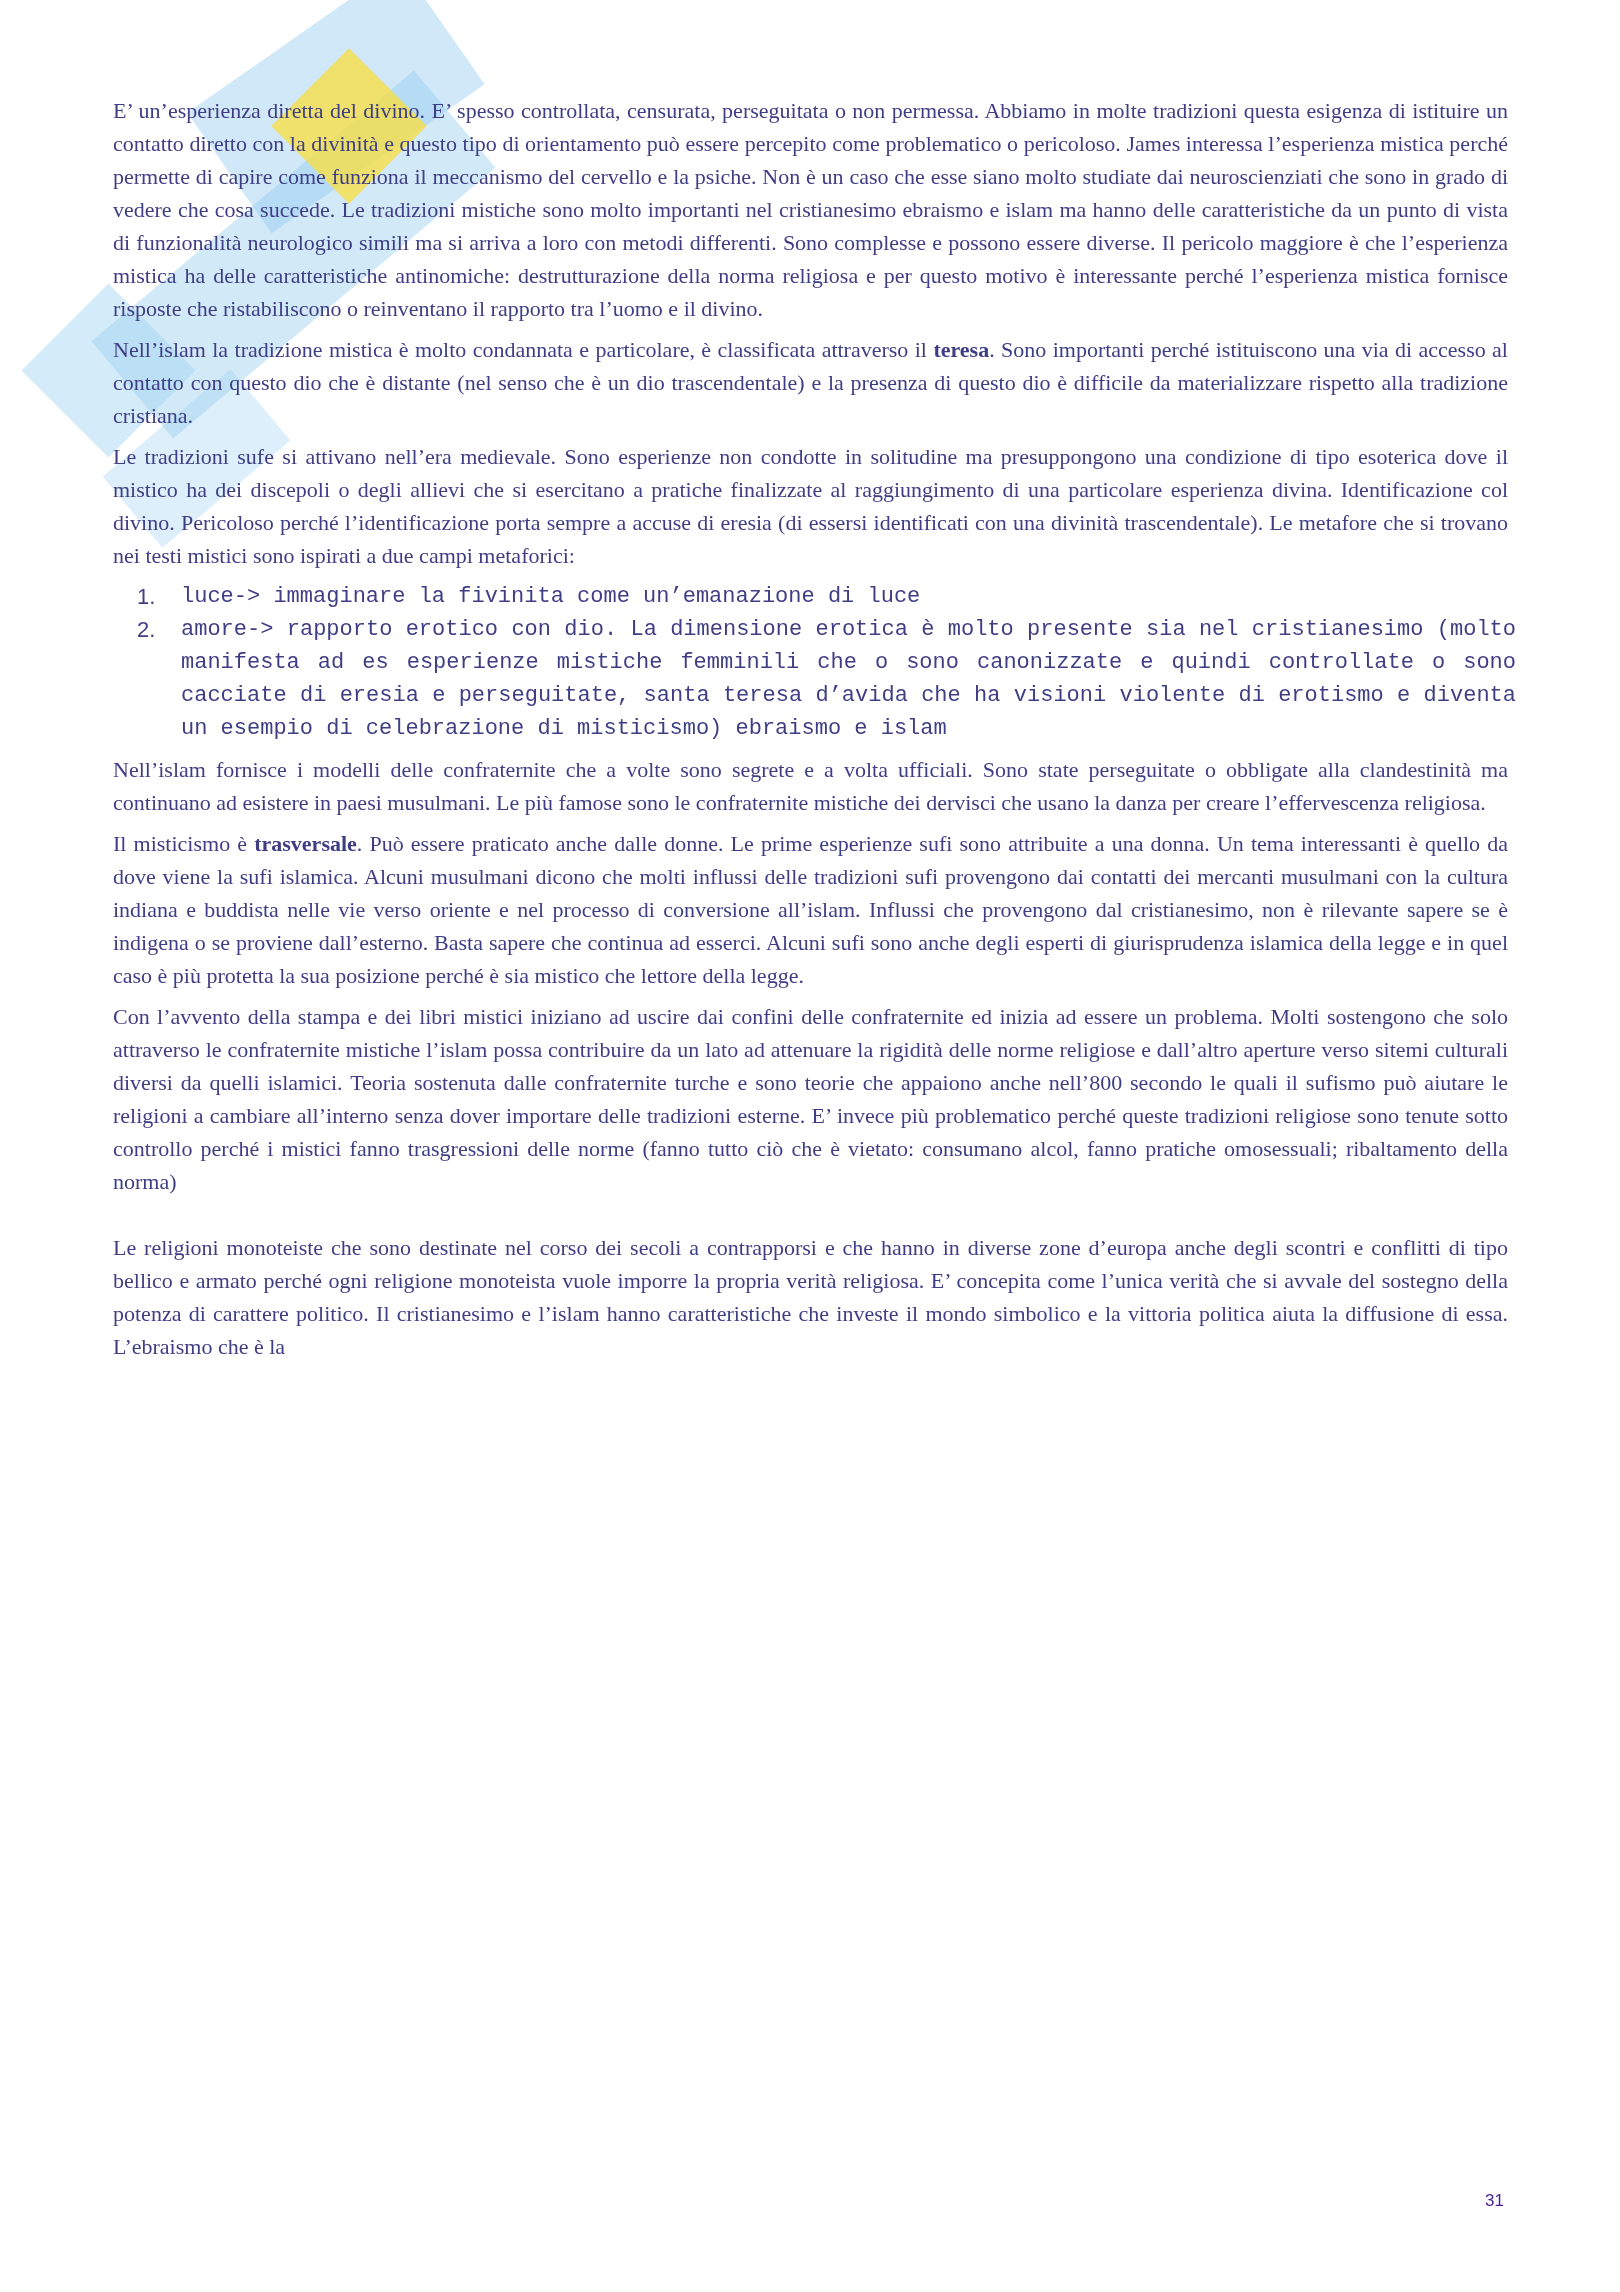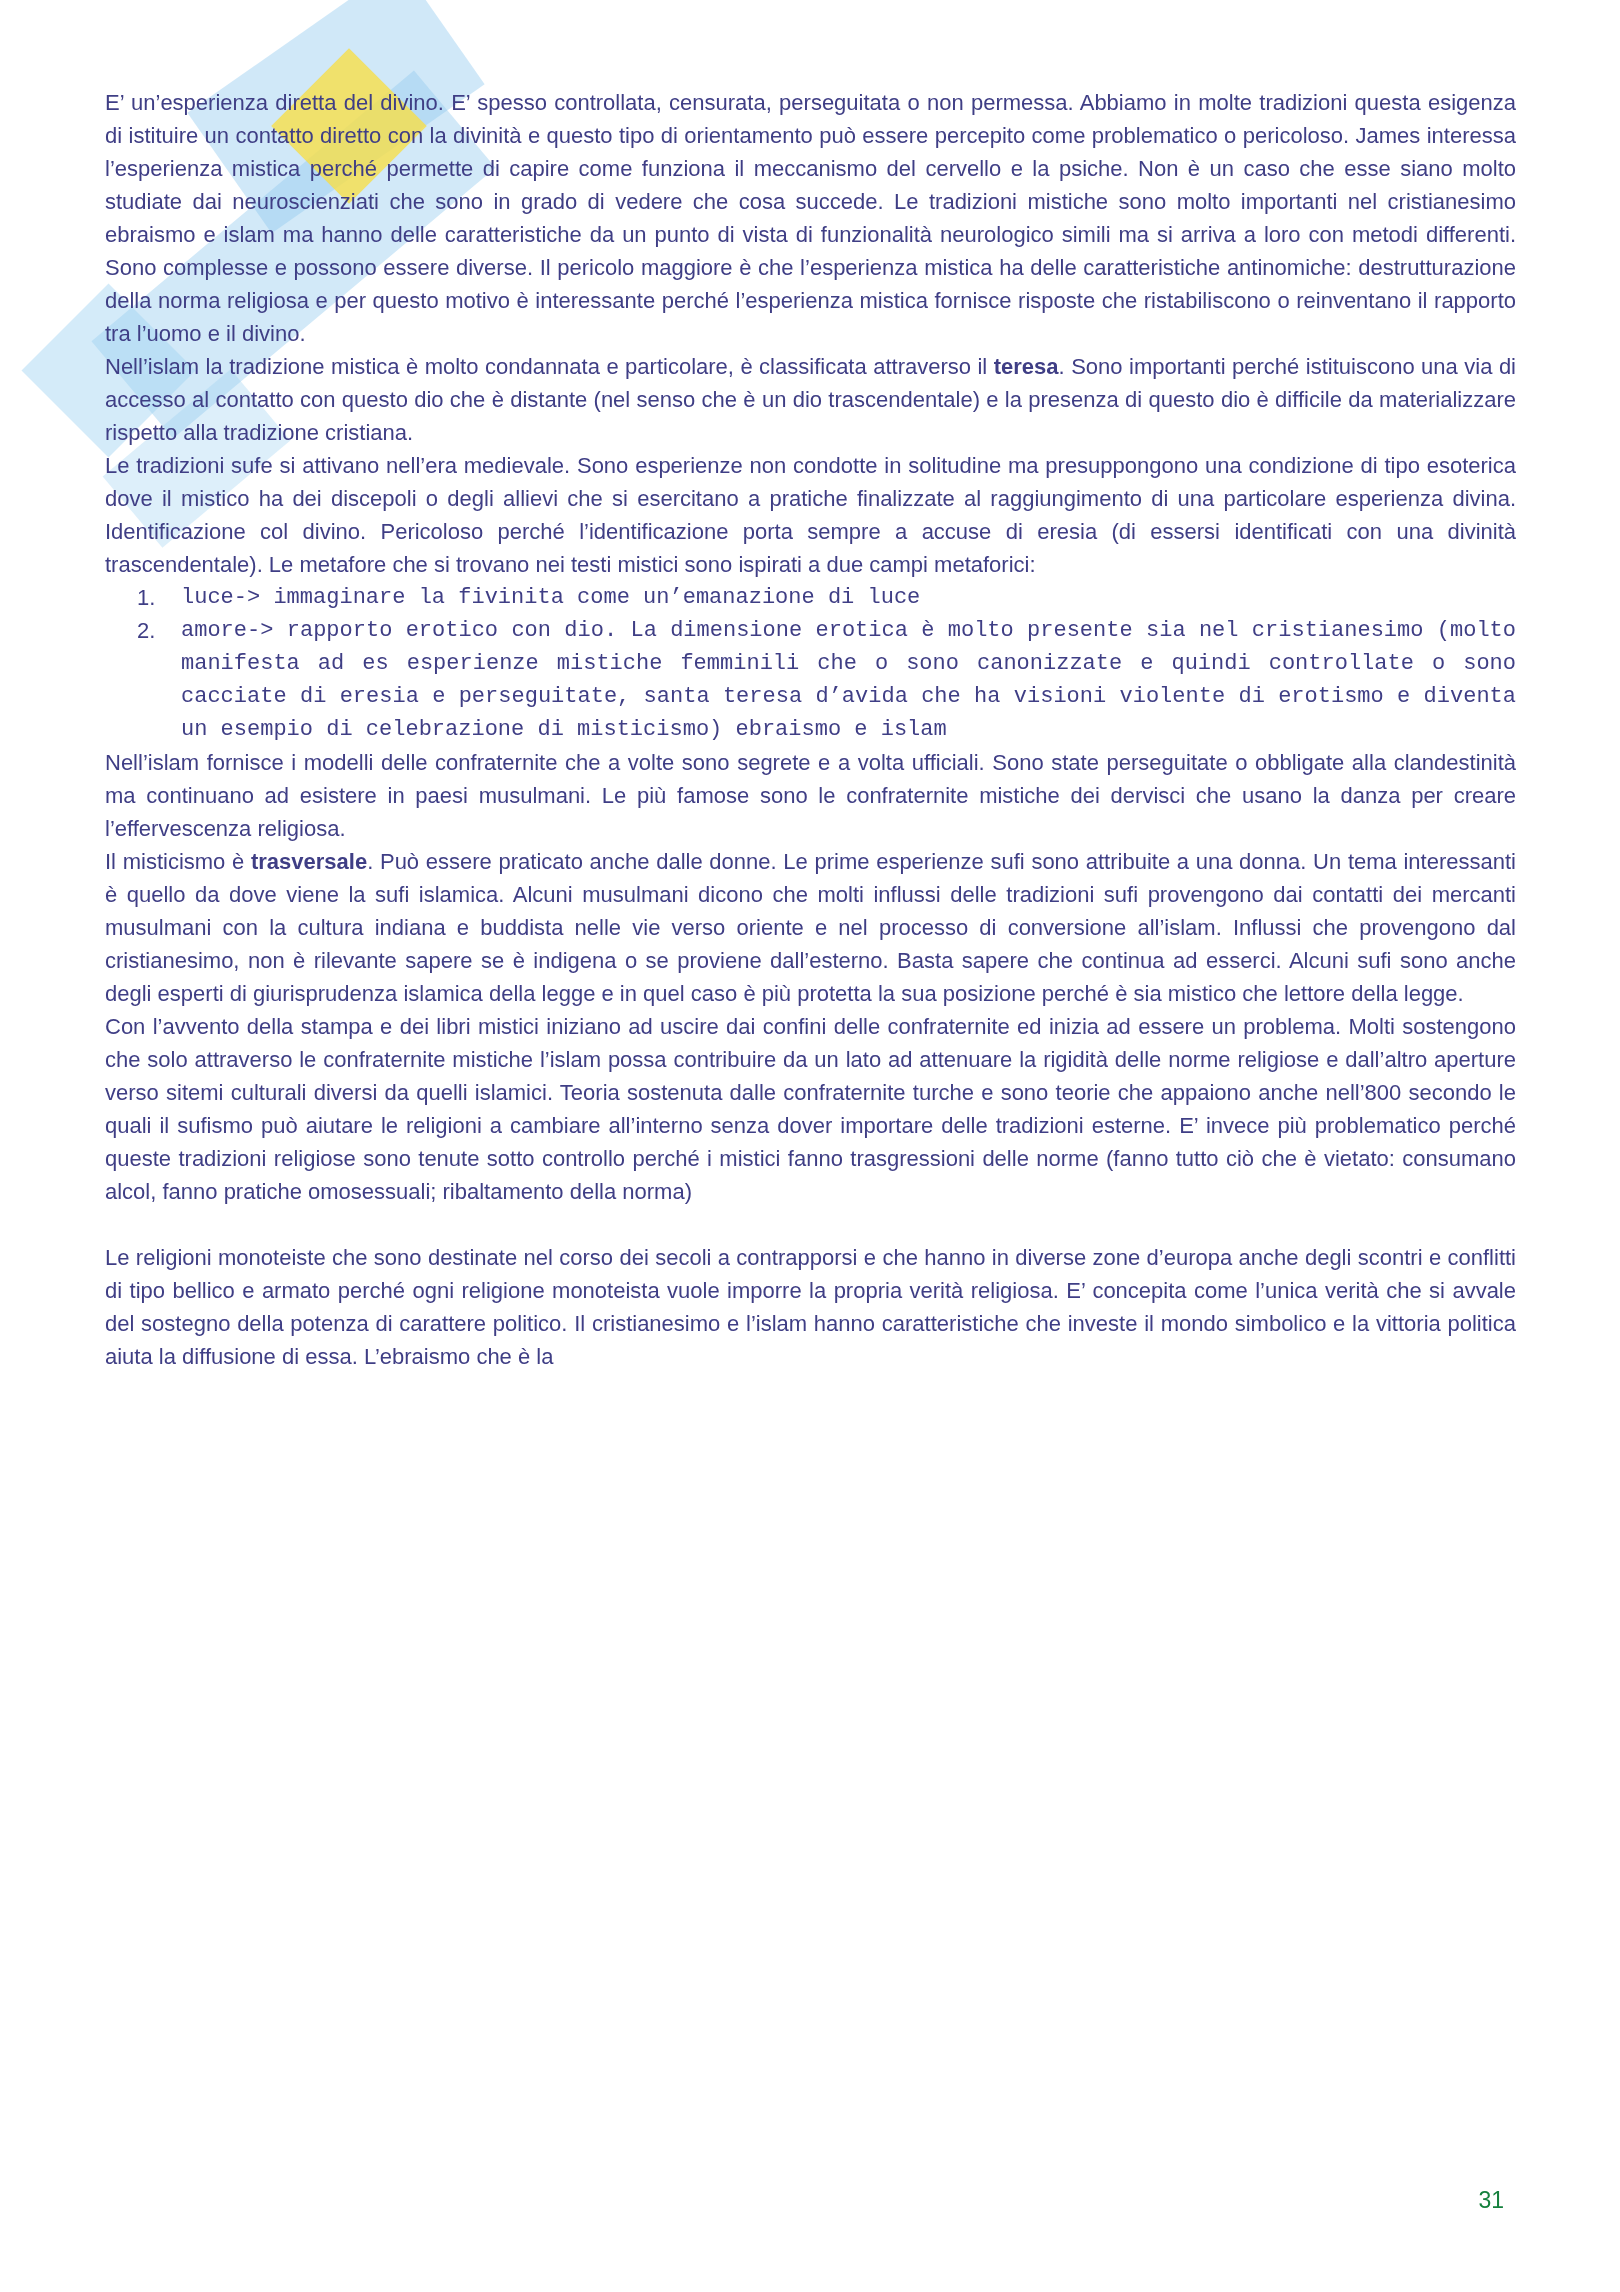--- a/index.html
+++ b/index.html
@@ -62,21 +62,22 @@
   }
   .heading {
     margin: 0;
     font-size: 22px;
     font-weight: normal;
     color: #e65c2e;
     line-height: 33px;
     text-align: left;
   }
   .content p {
-    margin: 0;
+    margin: 8px;
+    font-family: Liberation Serif, serif;
   }
   .content p.gap {
     margin-top: 33px;
   }
   .b { font-weight: bold; }
   .olist {
     margin: 0;
     padding-left: 32px;
   }
   .list-item {
@@ -90,22 +91,22 @@
   .list-item .li-text {
     flex: 1 1 auto;
     text-align: justify;
     font-family: Liberation Mono, monospace;
   }
   .page-number {
     position: absolute;
     z-index: 1;
     right: 116px;
     top: 2184px;
-    color: #15803d;
-    font-size: 23px;
+    color: #4c1d95;
+    font-size: 17px;
     line-height: 33px;
   }
 </style>
 </head>
 <body>
 
 <div class="page">
 
   <div class="watermark">
     <div class="wm wm-tri-top"></div>

